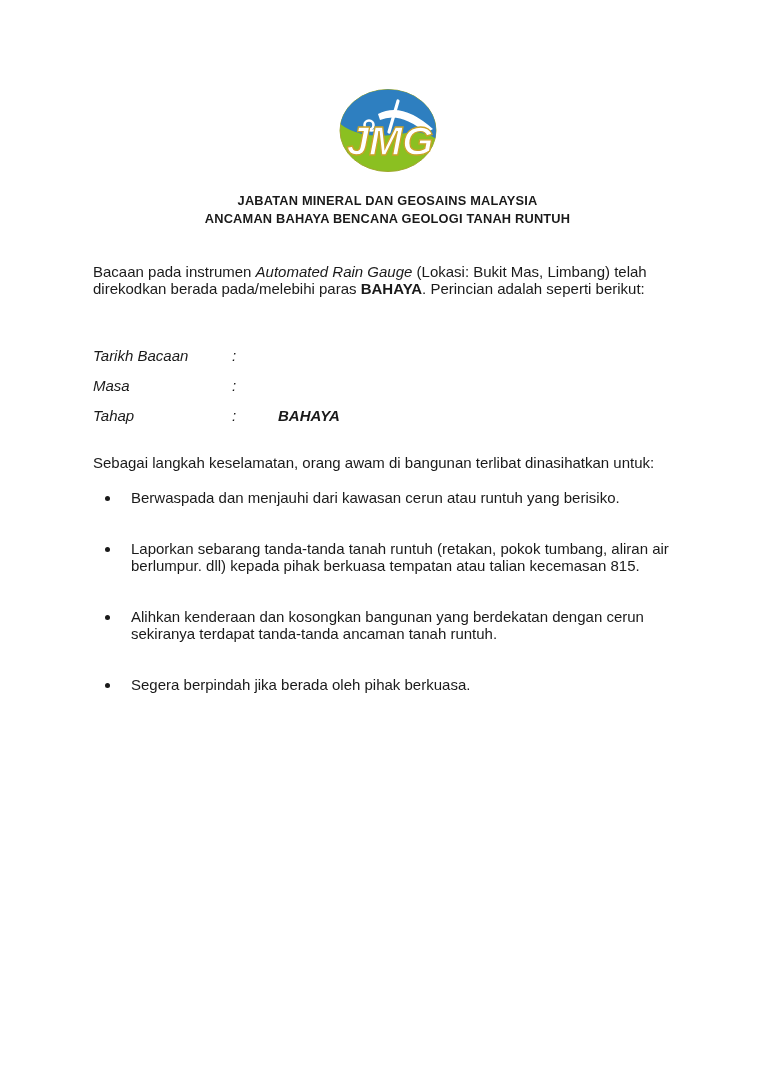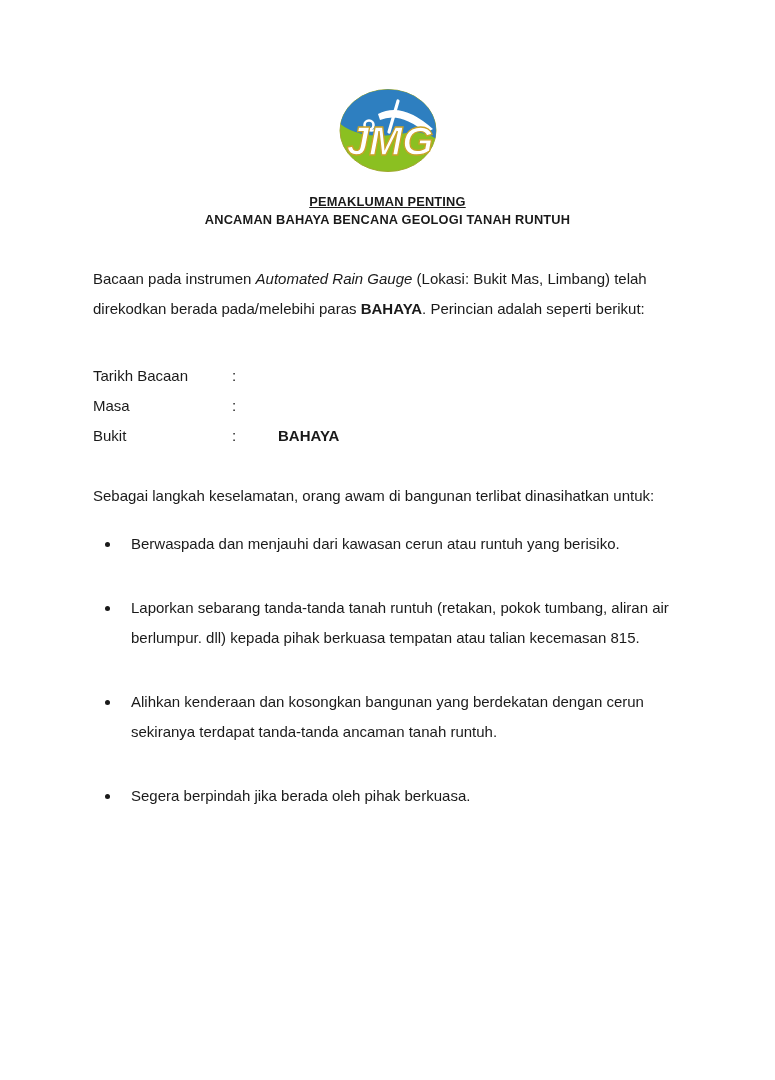--- a/index.html
+++ b/index.html
@@ -24,27 +24,27 @@
     letter-spacing: 0.2px;
     color: #1a1a1a;
     margin: 0;
   }
   .hdr.org      { margin-top: 16px; }
   .hdr.notice   { margin-top: 17px; text-decoration: underline; }
   .hdr.subject  { margin-top: 3px; }
   .content {
     margin: 0 92px 0 93px;
     font-size: 15px;
-    line-height: 30px;
+    line-height: 17px;
   }
   .intro { margin: 37px 0 0 0; }
   .intro .italic { font-style: italic; }
   .bold { font-weight: bold; }
   .details { margin-top: 37px; }
-  .detail-row { display: flex; height: 30px; align-items: center; }
+  .detail-row { display: flex; height: 30px; align-items: flex-end; font-style: italic; }
   .detail-label { width: 139px; flex: 0 0 139px; }
   .detail-sep   { width: 46px;  flex: 0 0 46px; }
   .detail-value { flex: 1; }
   .advisory-intro { margin: 30px 0 0 0; }
   ul.advisories {
     margin: 18px 0 0 0;
     padding-left: 28px;
     list-style: disc outside;
   }
   ul.advisories li {
@@ -78,38 +78,38 @@
 
       <g>
         <circle cx="31" cy="37" r="4.5" fill="none" stroke="#ffffff" stroke-width="2.6"></circle>
         <path d="M27 40 Q 31 44 37 42" fill="none" stroke="#ffffff" stroke-width="2.2" stroke-linecap="round"></path>
       </g>
 
       <text x="52" y="67" text-anchor="middle" font-family="Liberation Sans, sans-serif" font-size="40" font-style="italic" font-weight="bold" fill="#ffffff" stroke="#c9a227" stroke-width="1.3">JMG</text>
     </svg>
   </div>
 
-  <p class="hdr notice">PEMAKLUMAN PENTING</p>
+  <p class="hdr org">JABATAN MINERAL DAN GEOSAINS MALAYSIA</p>
   <p class="hdr subject">ANCAMAN BAHAYA BENCANA GEOLOGI TANAH RUNTUH</p>
 
   <div class="content">
 
     <p class="intro"><span>Bacaan pada instrumen </span><span class="italic">Automated Rain Gauge</span><span> (Lokasi: Bukit Mas, Limbang) telah direkodkan berada pada/melebihi paras </span><span class="bold">BAHAYA</span><span>. Perincian adalah seperti berikut:</span></p>
 
     <div class="details">
       <div class="detail-row">
         <span class="detail-label">Tarikh Bacaan</span>
         <span class="detail-sep">:</span>
       </div>
       <div class="detail-row">
         <span class="detail-label">Masa</span>
         <span class="detail-sep">:</span>
       </div>
       <div class="detail-row">
-        <span class="detail-label">Bukit</span>
+        <span class="detail-label">Tahap</span>
         <span class="detail-sep">:</span>
         <span class="detail-value bold">BAHAYA</span>
       </div>
     </div>
 
     <p class="advisory-intro">Sebagai langkah keselamatan, orang awam di bangunan terlibat dinasihatkan untuk:</p>
 
     <ul class="advisories">
       <li>Berwaspada dan menjauhi dari kawasan cerun atau runtuh yang berisiko.</li>
       <li>Laporkan sebarang tanda-tanda tanah runtuh (retakan, pokok tumbang, aliran air berlumpur. dll) kepada pihak berkuasa tempatan atau talian kecemasan 815.</li>

